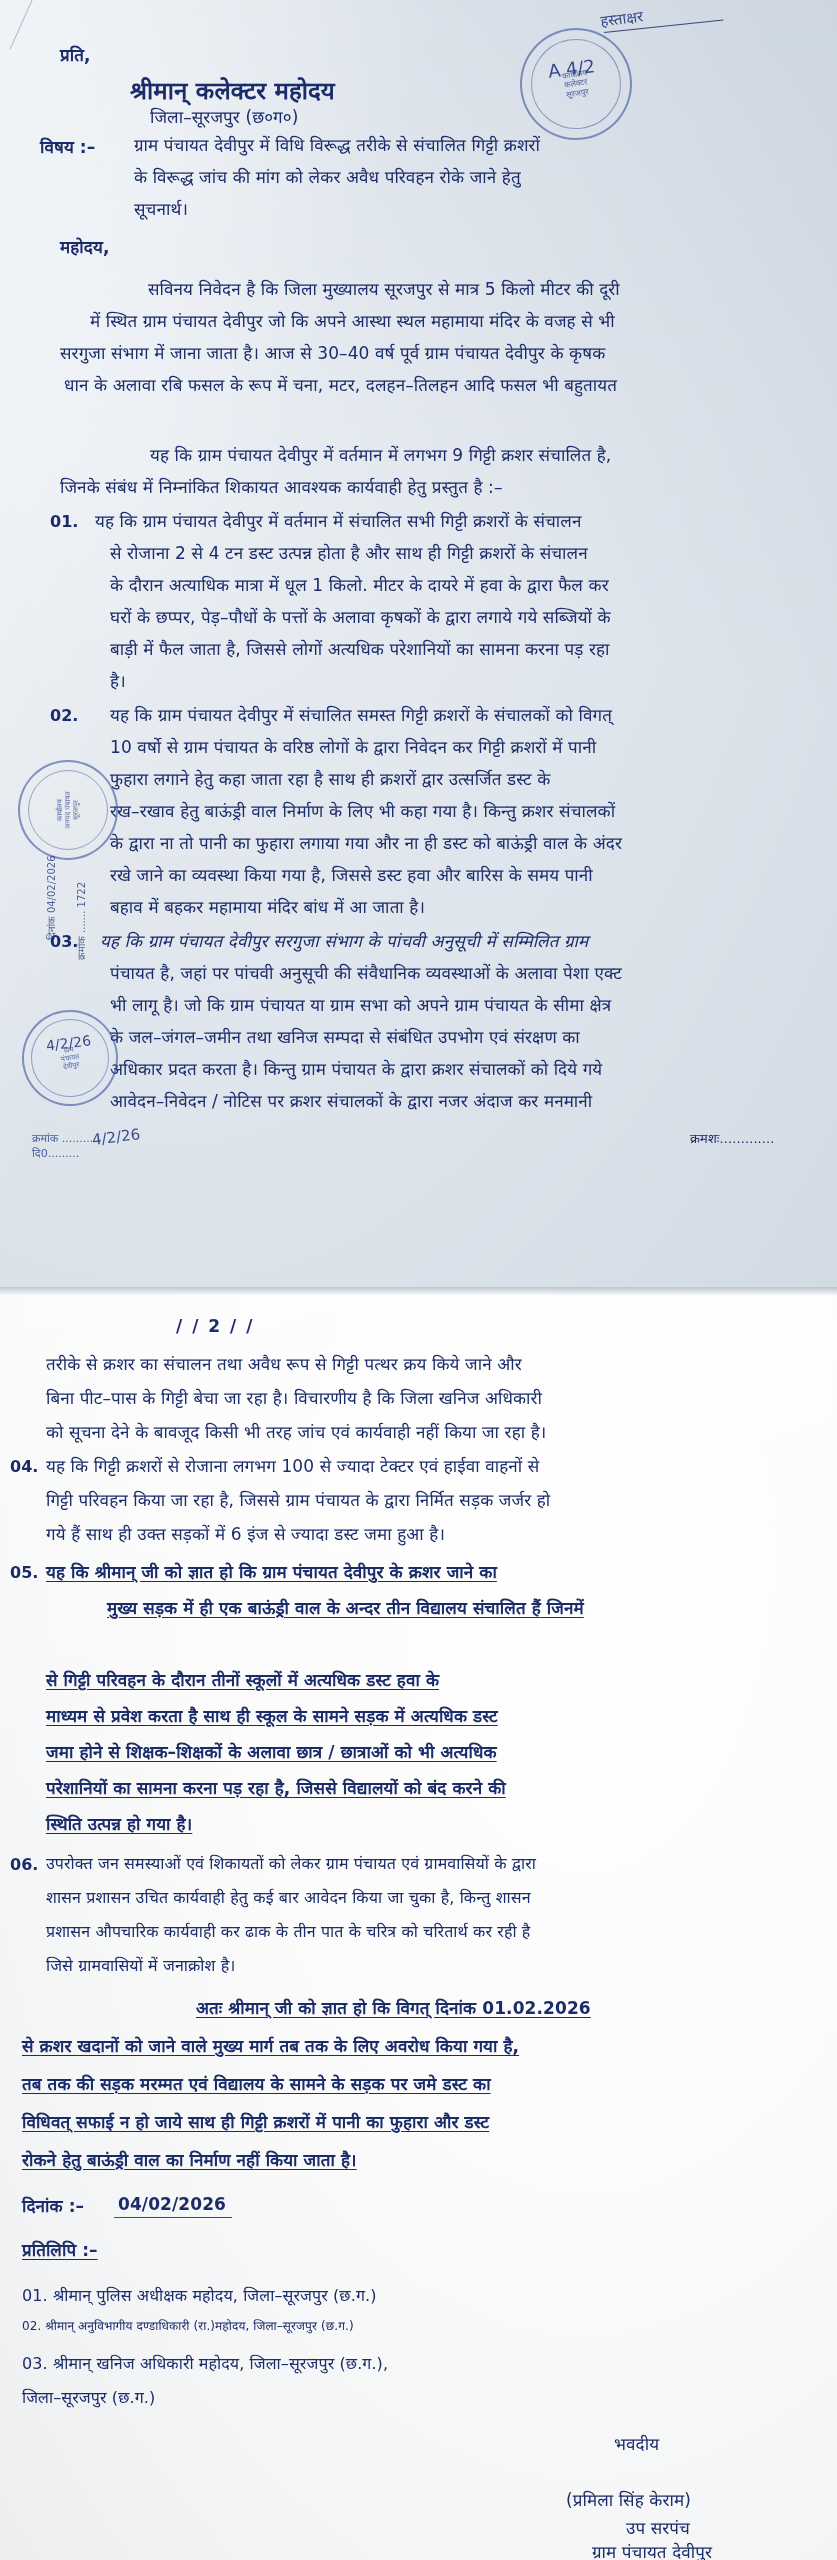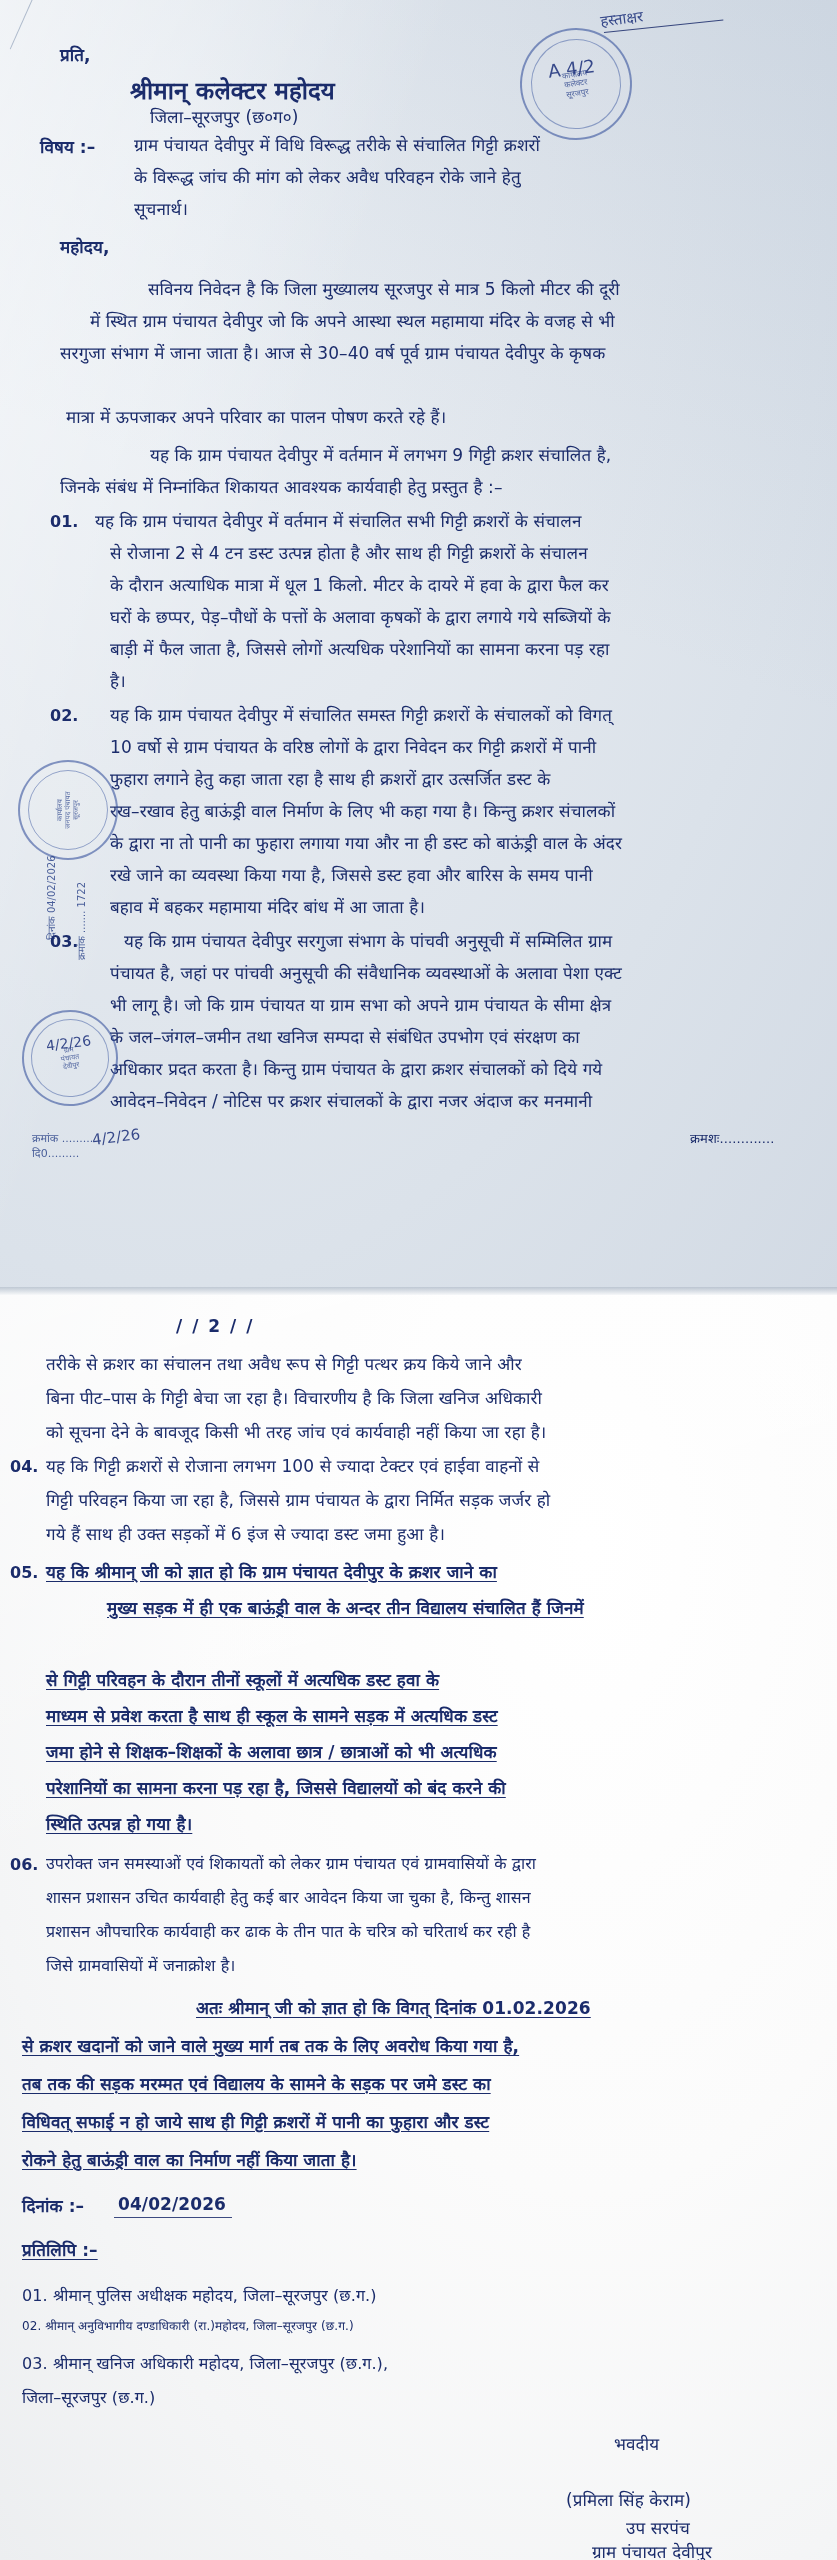--- a/index.html
+++ b/index.html
@@ -160,21 +160,21 @@
     <div class="hw strong" style="left:40px; top:134px;">विषय :–</div>
     <div class="hw" style="left:134px; top:132px; width:640px;">ग्राम पंचायत देवीपुर में विधि विरूद्ध तरीके से संचालित गिट्टी क्रशरों</div>
     <div class="hw" style="left:134px; top:196px; width:640px;">सूचनार्थ।</div>
     <div class="hw" style="left:134px; top:164px; width:640px;">के विरूद्ध जांच की मांग को लेकर अवैध परिवहन रोके जाने हेतु</div>
 
     <div class="hw strong" style="left:60px; top:234px;">महोदय,</div>
 
     <div class="hw" style="left:148px; top:276px;">सविनय निवेदन है कि जिला मुख्यालय सूरजपुर से मात्र 5 किलो मीटर की दूरी</div>
     <div class="hw" style="left:90px; top:308px;">में स्थित ग्राम पंचायत देवीपुर जो कि अपने आस्था स्थल महामाया मंदिर के वजह से भी</div>
     <div class="hw" style="left:60px; top:340px;">सरगुजा संभाग में जाना जाता है। आज से 30–40 वर्ष पूर्व ग्राम पंचायत देवीपुर के कृषक</div>
-    <div class="hw" style="left:66px; top:404px;">मात्रा में ऊपजाकर अपने परिवार का पालन पोषण करते रहे हैं।</div>
+    <div class="hw" style="left:64px; top:372px;">धान के अलावा रबि फसल के रूप में चना, मटर, दलहन–तिलहन आदि फसल भी बहुतायत</div>
 
     <div class="hw" style="left:150px; top:442px;">यह कि ग्राम पंचायत देवीपुर में वर्तमान में लगभग 9 गिट्टी क्रशर संचालित है,</div>
     <div class="hw" style="left:60px; top:474px;">जिनके संबंध में निम्नांकित शिकायत आवश्यक कार्यवाही हेतु प्रस्तुत है :–</div>
 
     <div class="num" style="left:50px; top:512px;">01.</div>
     <div class="hw" style="left:95px; top:508px;">यह कि ग्राम पंचायत देवीपुर में वर्तमान में संचालित सभी गिट्टी क्रशरों के संचालन</div>
     <div class="hw" style="left:110px; top:540px;">से रोजाना 2 से 4 टन डस्ट उत्पन्न होता है और साथ ही गिट्टी क्रशरों के संचालन</div>
     <div class="hw" style="left:110px; top:572px;">के दौरान अत्याधिक मात्रा में धूल 1 किलो. मीटर के दायरे में हवा के द्वारा फैल कर</div>
     <div class="hw" style="left:110px; top:604px;">घरों के छप्पर, पेड़–पौधों के पत्तों के अलावा कृषकों के द्वारा लगाये गये सब्जियों के</div>
     <div class="hw" style="left:110px; top:636px;">बाड़ी में फैल जाता है, जिससे लोगों अत्यधिक परेशानियों का सामना करना पड़ रहा</div>
@@ -183,21 +183,21 @@
     <div class="num" style="left:50px; top:706px;">02.</div>
     <div class="hw" style="left:110px; top:702px;">यह कि ग्राम पंचायत देवीपुर में संचालित समस्त गिट्टी क्रशरों के संचालकों को विगत्</div>
     <div class="hw" style="left:110px; top:734px;">10 वर्षो से ग्राम पंचायत के वरिष्ठ लोगों के द्वारा निवेदन कर गिट्टी क्रशरों में पानी</div>
     <div class="hw" style="left:110px; top:766px;">फुहारा लगाने हेतु कहा जाता रहा है साथ ही क्रशरों द्वार उत्सर्जित डस्ट के</div>
     <div class="hw" style="left:110px; top:830px;">के द्वारा ना तो पानी का फुहारा लगाया गया और ना ही डस्ट को बाऊंड्री वाल के अंदर</div>
     <div class="hw" style="left:110px; top:798px;">रख–रखाव हेतु बाऊंड्री वाल निर्माण के लिए भी कहा गया है। किन्तु क्रशर संचालकों</div>
     <div class="hw" style="left:110px; top:862px;">रखे जाने का व्यवस्था किया गया है, जिससे डस्ट हवा और बारिस के समय पानी</div>
     <div class="hw" style="left:110px; top:894px;">बहाव में बहकर महामाया मंदिर बांध में आ जाता है।</div>
 
     <div class="num" style="left:50px; top:932px;">03.</div>
-    <div class="hw" style="left:124px; top:928px;">यह कि ग्राम पंचायत देवीपुर सरगुजा संभाग के पांचवी अनुसूची में सम्मिलित ग्राम</div>
+    <div class="hw" style="left:100px; top:928px;font-style:italic;">यह कि ग्राम पंचायत देवीपुर सरगुजा संभाग के पांचवी अनुसूची में सम्मिलित ग्राम</div>
     <div class="hw" style="left:110px; top:960px;">पंचायत है, जहां पर पांचवी अनुसूची की संवैधानिक व्यवस्थाओं के अलावा पेशा एक्ट</div>
     <div class="hw" style="left:110px; top:992px;">भी लागू है। जो कि ग्राम पंचायत या ग्राम सभा को अपने ग्राम पंचायत के सीमा क्षेत्र</div>
     <div class="hw" style="left:110px; top:1024px;">के जल–जंगल–जमीन तथा खनिज सम्पदा से संबंधित उपभोग एवं संरक्षण का</div>
     <div class="hw" style="left:110px; top:1056px;">अधिकार प्रदत करता है। किन्तु ग्राम पंचायत के द्वारा क्रशर संचालकों को दिये गये</div>
     <div class="hw" style="left:110px; top:1088px;">आवेदन–निवेदन / नोटिस पर क्रशर संचालकों के द्वारा नजर अंदाज कर मनमानी</div>
 
     <div class="hw tiny" style="left:690px; top:1128px;">क्रमशः.............</div>
 
     <div class="seal" style="left:18px; top:760px; width:96px; height:96px; transform:rotate(-90deg); font-size:7px;">
       <div class="inner">

